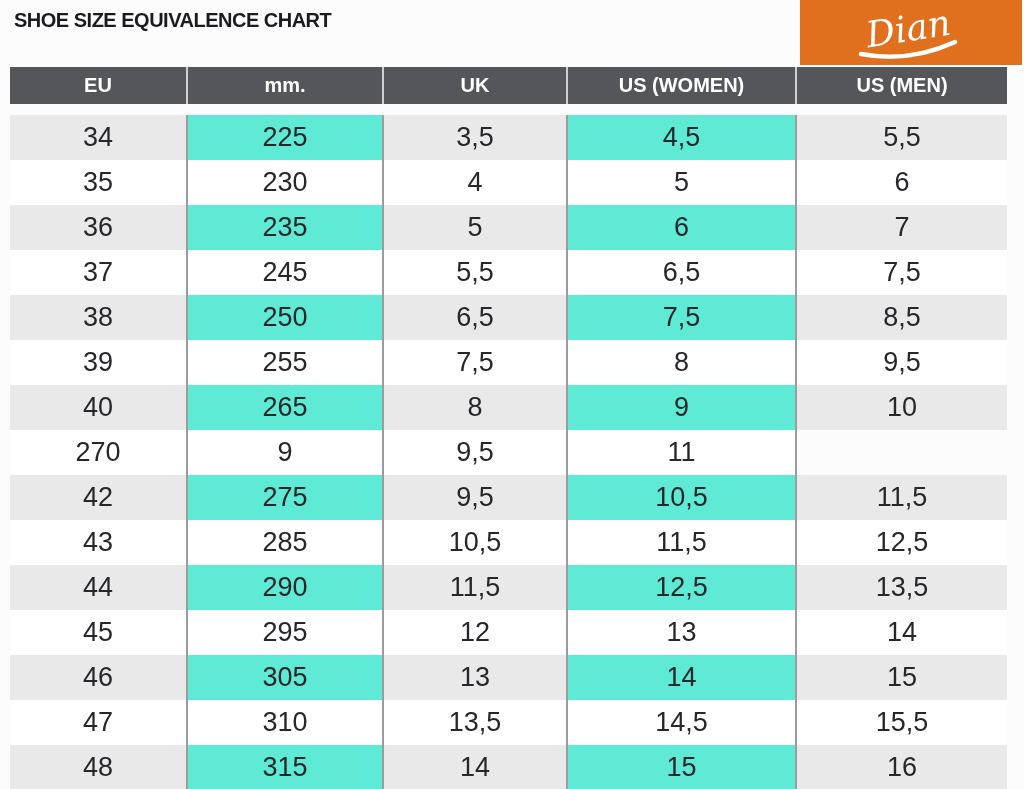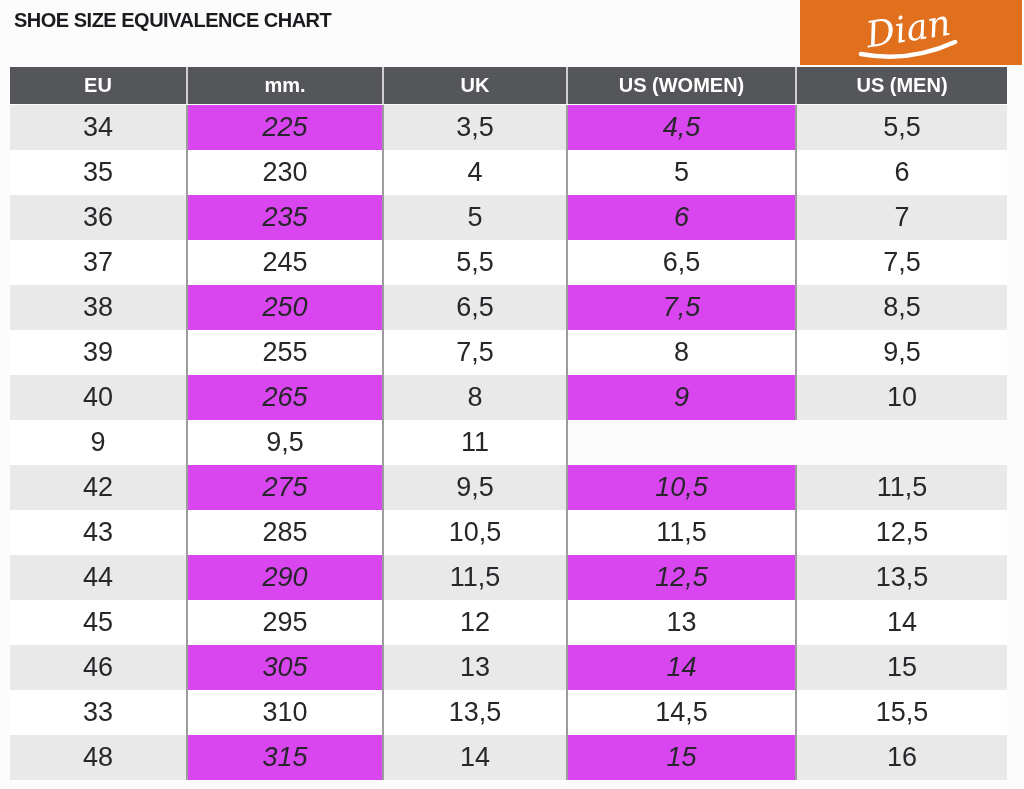--- a/index.html
+++ b/index.html
@@ -19,40 +19,40 @@
     background:#e06f1e;
     display:flex;align-items:center;justify-content:center;
   }
   .size-table{
     position:absolute;left:10px;top:67px;width:997px;
   }
   .grid-row{
     display:grid;
     grid-template-columns:178px 196px 184px 229px 210px;
   }
-  .header-row{height:37px;margin-bottom:1px;}
+  .header-row{height:37px;margin-bottom:11px;}
   .header-cell{
     background:#55565a;color:#ffffff;
     font-weight:700;font-size:20px;
     display:flex;align-items:center;justify-content:center;
     border-right:2px solid #cfcfd2;
     box-sizing:border-box;
   }
   .header-cell:nth-child(5){border-right:none;}
   .body-row{height:45px;border-radius:19px;}
   .cell{
     display:flex;align-items:center;justify-content:center;
     font-size:27px;color:#27272b;
     border-right:2px solid #9c9c9e;
     box-sizing:border-box;
     background:#ffffff;
   }
   .cell:nth-child(5){border-right:none;}
   .body-row.alt .cell{background:#e9e9ea;}
-  .body-row.alt .cell.hl{background:#d946ef;font-style:italic;}
+  .body-row.alt .cell.hl{background:#5eead4;}
 </style>
 </head>
 <body>
 
 <div class="page-title">SHOE SIZE EQUIVALENCE CHART</div>
 
 <div class="brand-block">
   <svg width="160" height="60" viewBox="0 0 160 60">
     <text x="78" y="38" text-anchor="middle" font-family="DejaVu Serif, serif" font-style="italic" font-size="36" fill="#ffffff" transform="rotate(-9 78 30)">Dian</text>
     <path d="M30 51 Q 78 60 124 39" stroke="#ffffff" stroke-width="4.5" fill="none" stroke-linecap="round"></path>
@@ -111,20 +111,21 @@
         <div class="cell">9,5</div>
       </div>
       <div class="grid-row body-row alt">
         <div class="cell">40</div>
         <div class="cell hl">265</div>
         <div class="cell">8</div>
         <div class="cell hl">9</div>
         <div class="cell">10</div>
       </div>
       <div class="grid-row body-row">
+        <div class="cell hl">270</div>
         <div class="cell">9</div>
         <div class="cell hl">9,5</div>
         <div class="cell">11</div>
       </div>
       <div class="grid-row body-row alt">
         <div class="cell">42</div>
         <div class="cell hl">275</div>
         <div class="cell">9,5</div>
         <div class="cell hl">10,5</div>
         <div class="cell">11,5</div>
@@ -151,21 +152,21 @@
         <div class="cell">14</div>
       </div>
       <div class="grid-row body-row alt">
         <div class="cell">46</div>
         <div class="cell hl">305</div>
         <div class="cell">13</div>
         <div class="cell hl">14</div>
         <div class="cell">15</div>
       </div>
       <div class="grid-row body-row">
-        <div class="cell">33</div>
+        <div class="cell">47</div>
         <div class="cell hl">310</div>
         <div class="cell">13,5</div>
         <div class="cell hl">14,5</div>
         <div class="cell">15,5</div>
       </div>
       <div class="grid-row body-row alt">
         <div class="cell">48</div>
         <div class="cell hl">315</div>
         <div class="cell">14</div>
         <div class="cell hl">15</div>

